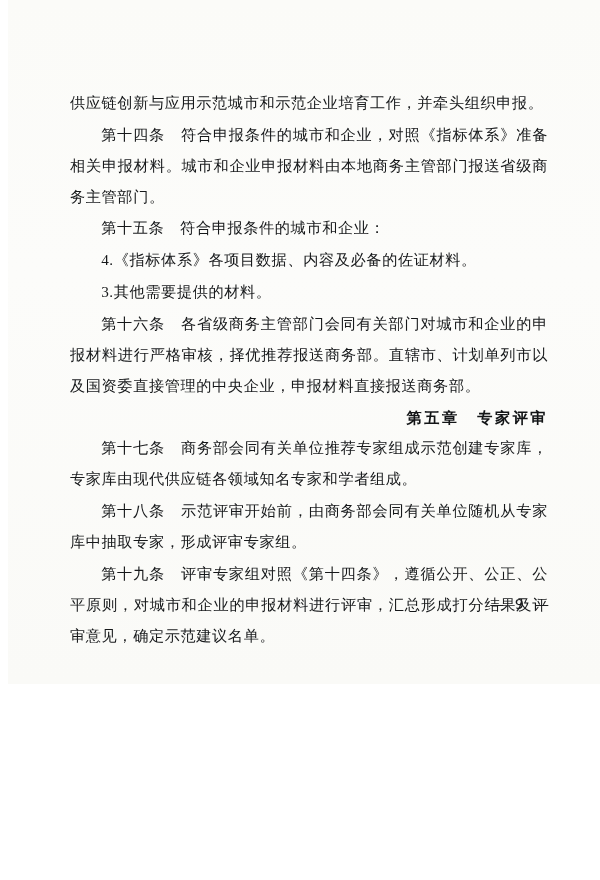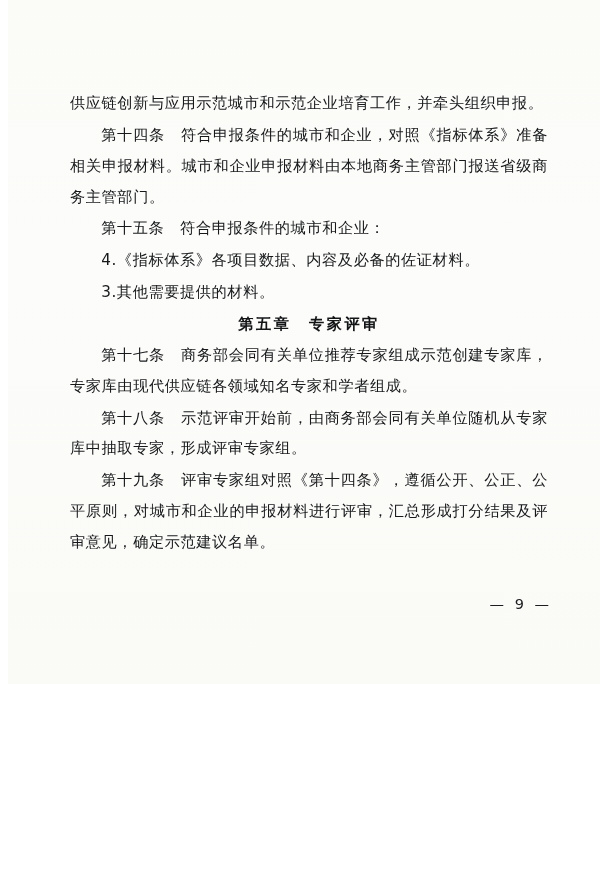--- a/index.html
+++ b/index.html
@@ -38,26 +38,27 @@
     font-size: 15.2px;
     line-height: 2.03;
     color: #16181a;
     text-align: justify;
     letter-spacing: 0.6px;
     margin: 0 0 1px 0;
     font-family: "DejaVu Sans", sans-serif;
   }
   .indent {
     text-indent: 2.05em;
+    font-family: Liberation Serif, serif;
   }
   .section-title {
     font-size: 15.2px;
     line-height: 2.03;
     color: #121416;
-    text-align: center;
+    text-align: right;
     letter-spacing: 2.5px;
     margin: 0;
     font-weight: 600;
   }
   .footer {
     position: absolute;
     left: 0;
     right: 56px;
     bottom: 72px;
     text-align: right;
@@ -72,20 +73,21 @@
 
 <div class="page">
   <div class="paper-tint"></div>
 
   <div class="content">
     <p class="para">供应链创新与应用示范城市和示范企业培育工作，并牵头组织申报。</p>
     <p class="para indent">第十四条　符合申报条件的城市和企业，对照《指标体系》准备相关申报材料。城市和企业申报材料由本地商务主管部门报送省级商务主管部门。</p>
     <p class="para indent">第十五条　符合申报条件的城市和企业：</p>
     <p class="para indent">4.《指标体系》各项目数据、内容及必备的佐证材料。</p>
     <p class="para indent">3.其他需要提供的材料。</p>
+    <p class="para indent">第十六条　各省级商务主管部门会同有关部门对城市和企业的申报材料进行严格审核，择优推荐报送商务部。直辖市、计划单列市以及国资委直接管理的中央企业，申报材料直接报送商务部。</p>
     <p class="section-title">第五章　专家评审</p>
     <p class="para indent">第十七条　商务部会同有关单位推荐专家组成示范创建专家库，专家库由现代供应链各领域知名专家和学者组成。</p>
     <p class="para indent">第十八条　示范评审开始前，由商务部会同有关单位随机从专家库中抽取专家，形成评审专家组。</p>
     <p class="para indent">第十九条　评审专家组对照《第十四条》，遵循公开、公正、公平原则，对城市和企业的申报材料进行评审，汇总形成打分结果及评审意见，确定示范建议名单。</p>
   </div>
 
   <div class="footer">— 9 —</div>
 </div>
 
 </body></html>

